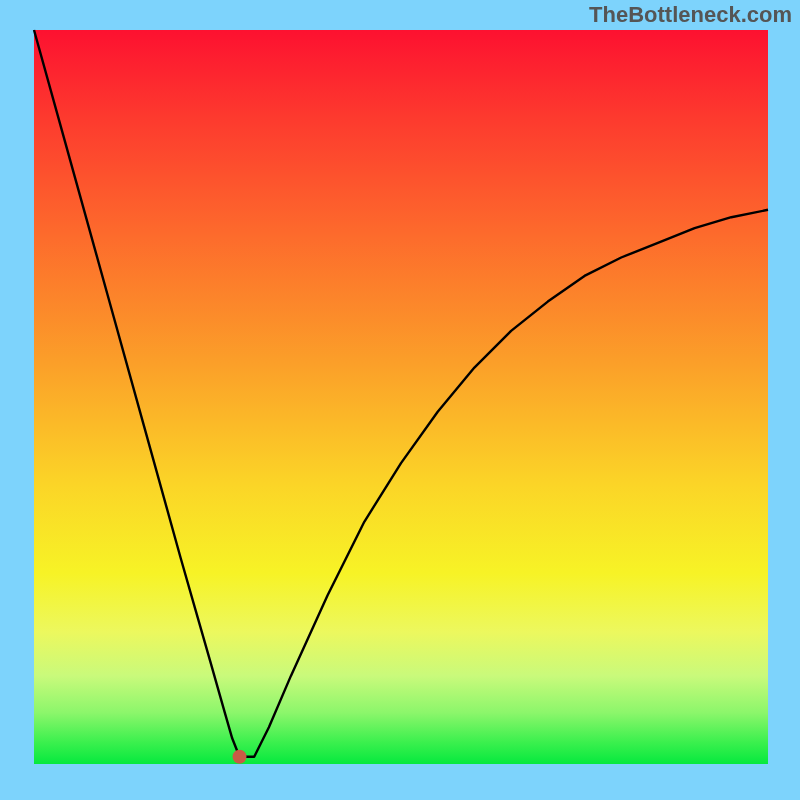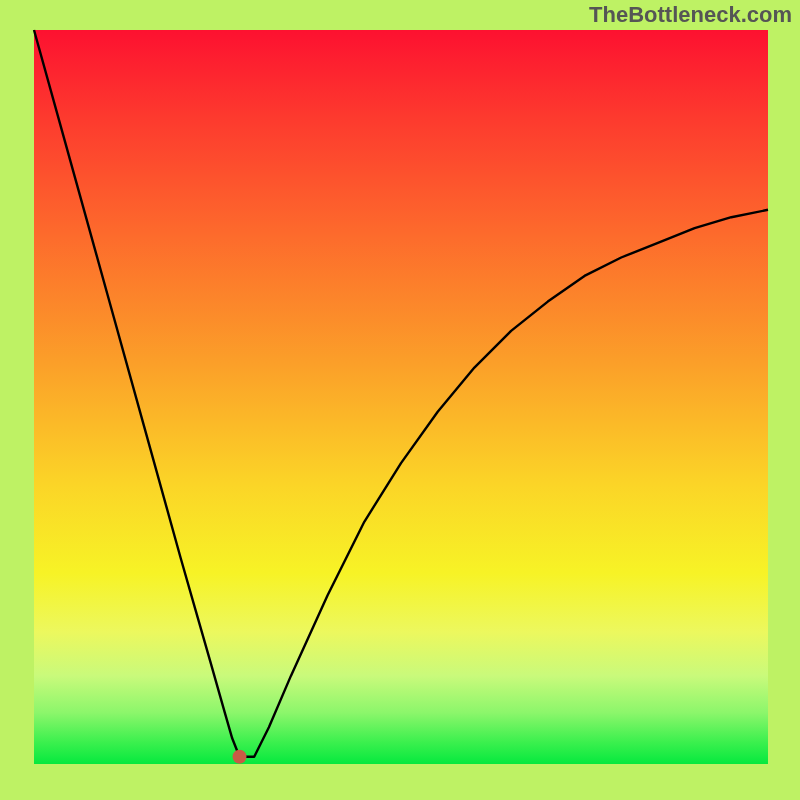--- a/index.html
+++ b/index.html
@@ -8,21 +8,21 @@
     width: 800px;
     height: 800px;
     background: #000;
     font-family: Arial, Helvetica, sans-serif;
     overflow: hidden;
   }
   .frame {
     position: relative;
     width: 800px;
     height: 800px;
-    background: #bef264;
+    background: #7dd3fc;
   }
   .watermark {
     position: absolute;
     top: 2px;
     right: 8px;
     color: #555;
     font-size: 22px;
     font-weight: 600;
     letter-spacing: 0;
     user-select: none;

